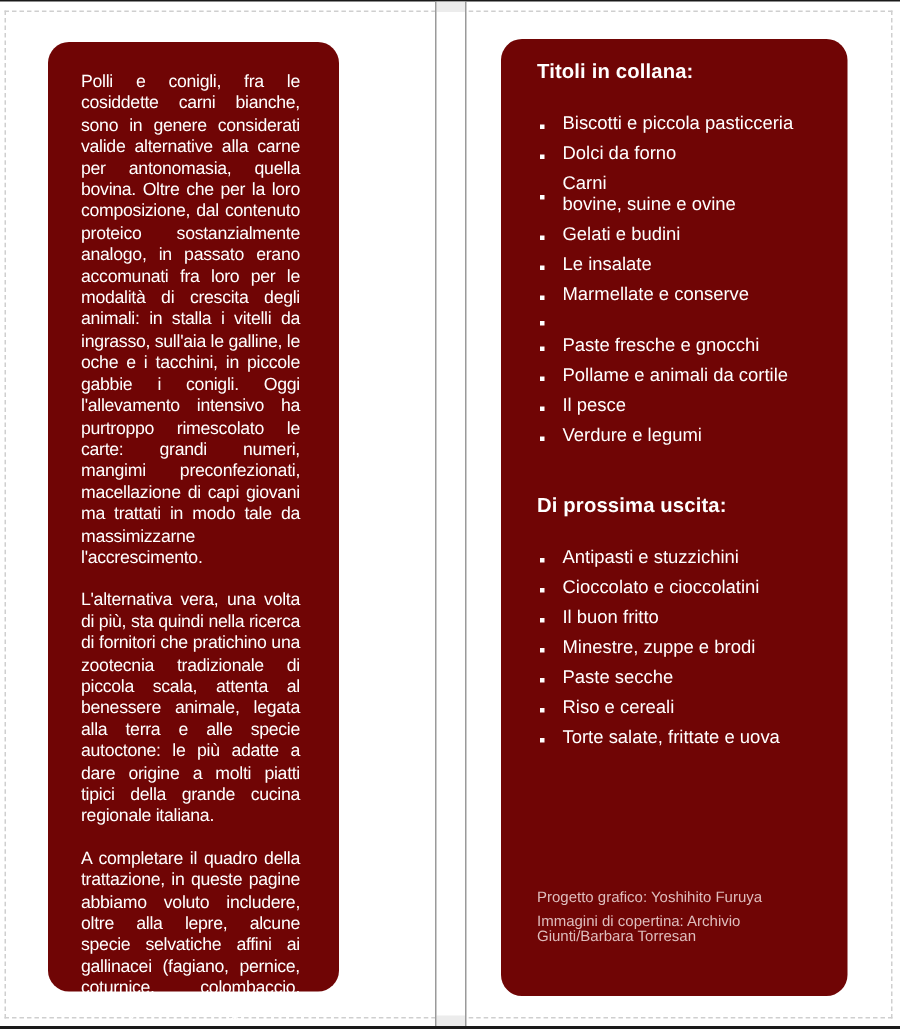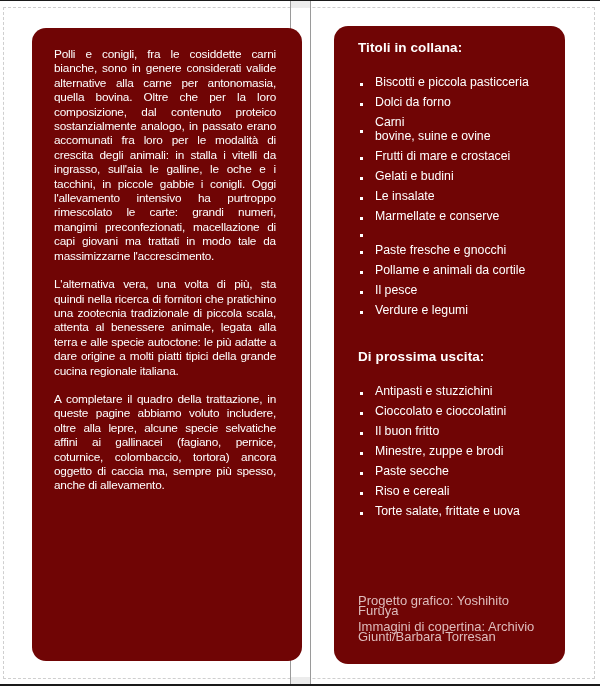--- a/index.html
+++ b/index.html
@@ -41,21 +41,21 @@
 
   .panel {
     position: absolute;
     background: var(--panel, #700505);
     border-radius: 14px;
     color: var(--ink, #ffffff);
     box-sizing: border-box;
   }
   .panel-left {
     left: 32px; top: 27px;
-    width: 270px; height: 633px;
+    width: 194px; height: 633px;
     padding: 19px 26px 16px 22px;
   }
   .panel-right {
     left: 334px; top: 25px;
     width: 231px; height: 638px;
     padding: 14px 16px 0 24px;
   }
 
   
   .flap-copy .para {
@@ -91,23 +91,23 @@
     width: 3px; height: 3px;
     margin: 5px 12px 0 0;
     background: var(--ink, #ffffff);
   }
   .title-list .item-label { white-space: pre-line; }
 
   .section-upcoming { margin-top: 32px; }
 
   .credits {
     position: absolute;
-    left: 24px; right: 14px; bottom: 16px;
+    left: 24px; right: 14px; bottom: 28px;
     color: var(--credits, #debdbd);
-    font-size: 13px;
+    font-size: 10px;
     line-height: 10px;
   }
   .credits .credit-line { margin-bottom: 6px; }
 </style>
 </head>
 <body>
 
 <div class="canvas">
 
   <div class="trim-frame"></div>
@@ -137,24 +137,20 @@
             <span class="bullet"></span>
             <span class="item-label">Dolci da forno</span>
           </li>
           <li>
             <span class="bullet"></span>
             <span class="item-label">Carni
 bovine, suine e ovine</span>
           </li>
           <li>
             <span class="bullet"></span>
-            <span class="item-label">Frutti di mare e crostacei</span>
-          </li>
-          <li>
-            <span class="bullet"></span>
             <span class="item-label">Gelati e budini</span>
           </li>
           <li>
             <span class="bullet"></span>
             <span class="item-label">Le insalate</span>
           </li>
           <li>
             <span class="bullet"></span>
             <span class="item-label">Marmellate e conserve</span>
           </li>

